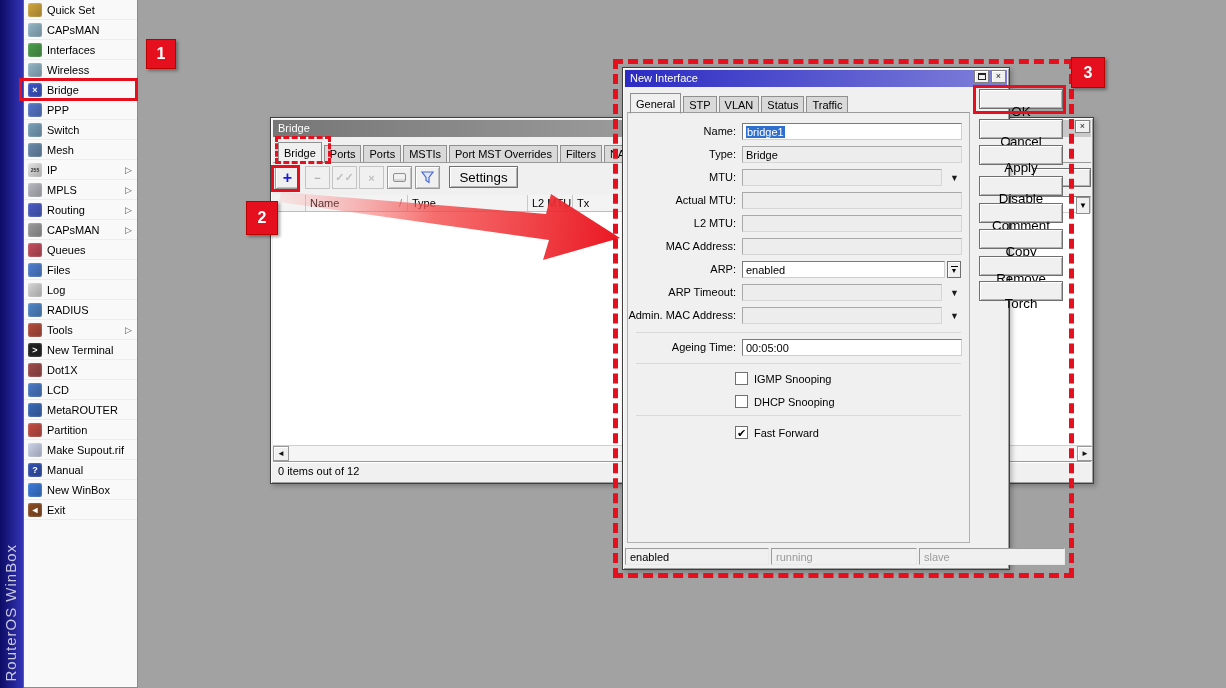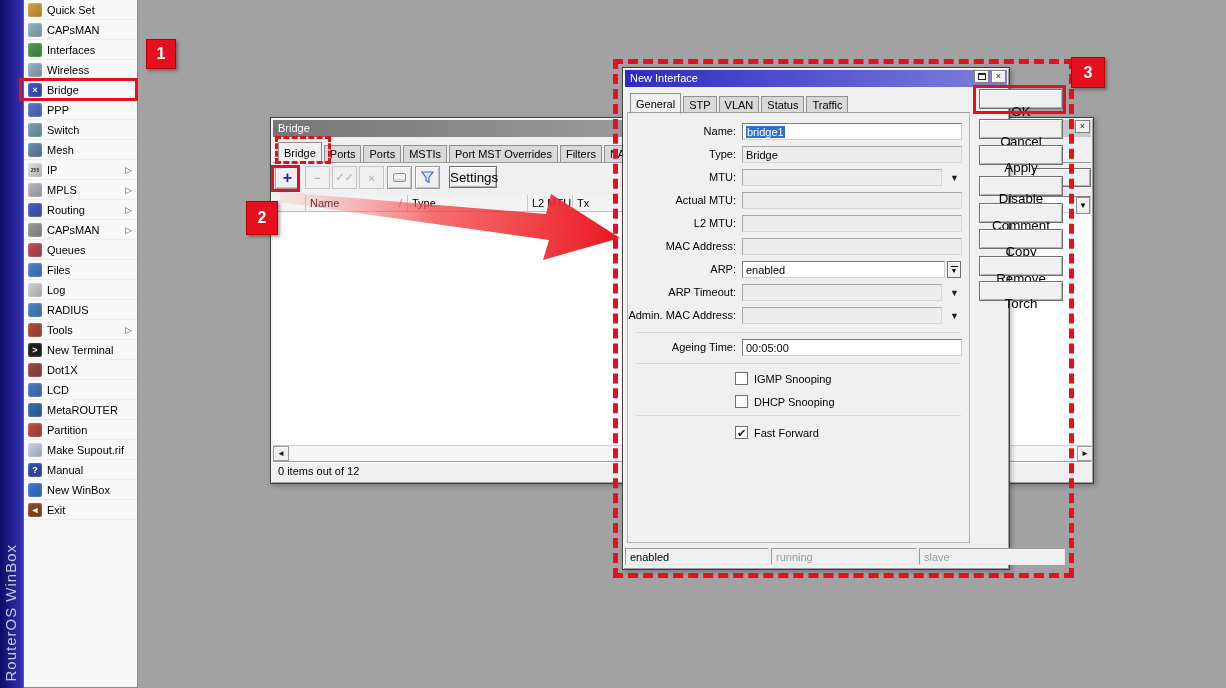--- a/index.html
+++ b/index.html
@@ -202,21 +202,21 @@
   <div class="tabstrip abs" id="b-tabs">
       <span class="tab active">Bridge</span>
       <span class="tab">Ports</span>
       <span class="tab">Ports</span>
       <span class="tab">MSTIs</span>
       <span class="tab">Port MST Overrides</span>
       <span class="tab">Filters</span>
       <span class="tab">NAT</span>
     </div>
   <div id="b-toolbar">
-    <button class="btn" id="b-settings" style="position:absolute;left:176px;top:2px;width:48px;height:22px;">Settings</button>
+    <button class="btn" id="b-settings" style="position:absolute;left:176px;top:2px;width:69px;height:22px;">Settings</button>
   <div class="tool-btn" style="left: 2px; color: rgb(26, 26, 230); font-size: 16px;">+</div>
       <div class="tool-btn" style="left: 32px; color: rgb(176, 176, 176); font-size: 11px; box-shadow: none; border-color: rgb(196, 196, 196);">−</div>
       <div class="tool-btn" style="left: 59px; color: rgb(192, 192, 192); font-size: 11px; box-shadow: none; border-color: rgb(196, 196, 196);">✓✓</div>
       <div class="tool-btn" style="left: 86px; color: rgb(192, 192, 192); font-size: 11px; box-shadow: none; border-color: rgb(196, 196, 196);">×</div>
       <div class="tool-btn" style="left: 114px;">
         <span style="display:inline-block;width:13px;height:9px;border:1px solid #909090;border-radius:2px;box-shadow:inset 0 -2px 0 #d8d8d8"></span>
       </div>
       <div class="tool-btn" style="left: 142px;">
         <svg width="15" height="15" viewBox="0 0 15 15">
           <path d="M2 2 H13 L9 7.5 V12.5 L6 10.5 V7.5 Z" fill="#dfe6f8" stroke="#4868d8" stroke-width="1.2"></path>

